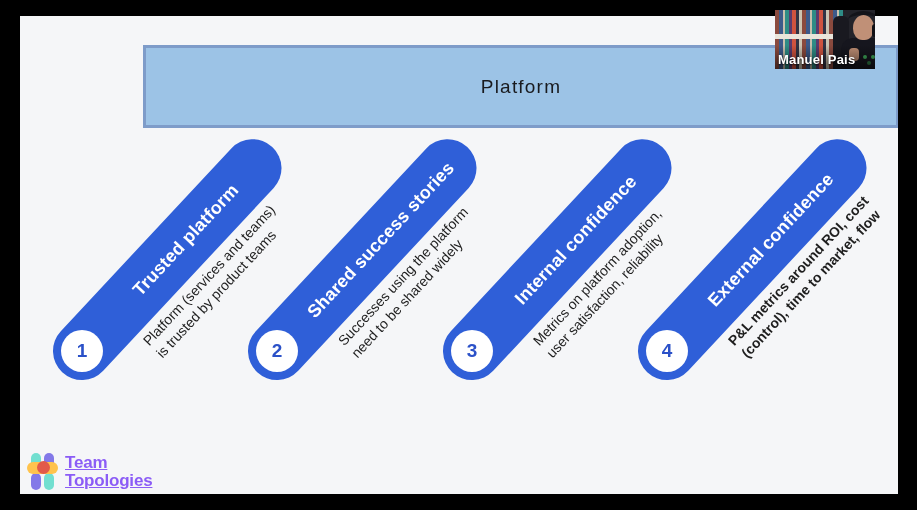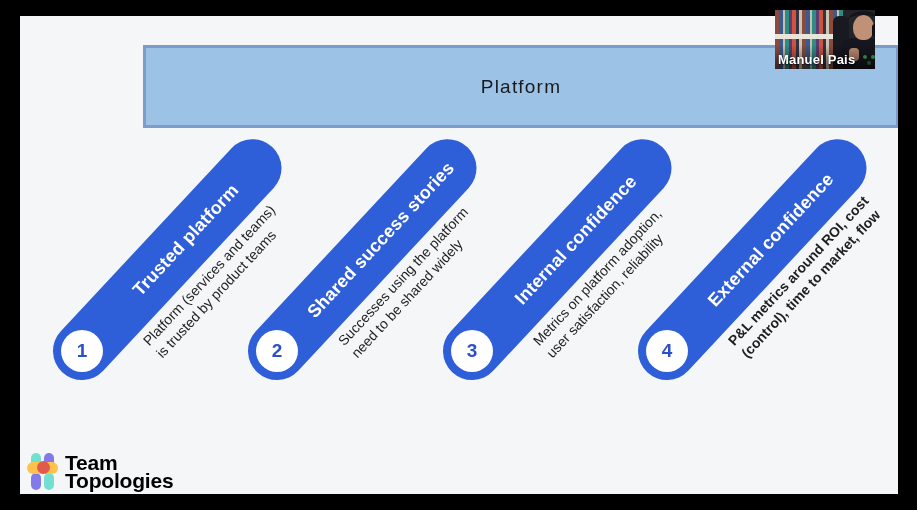--- a/index.html
+++ b/index.html
@@ -56,22 +56,22 @@
   .logo-mark{position:relative;width:31px;height:40px;flex:0 0 31px;}
   .logo-mark div{position:absolute;}
   .bar{width:10px;height:17px;border-radius:5px;}
   .bar.tl{left:4px;top:1px;background:#72dfd0;}
   .bar.tr{left:17px;top:1px;background:#8379e8;}
   .bar.bl{left:4px;top:21px;background:#8379e8;}
   .bar.br{left:17px;top:21px;background:#72dfd0;}
   .mid{left:0;top:10px;width:31px;height:12px;border-radius:6px;background:#ffc34d;}
   .dot{left:10px;top:9px;width:13px;height:13px;border-radius:50%;background:#e25a4a;}
   .logo-text{
-    margin-left:7px;font-weight:bold;font-size:21px;line-height:18px;
-    color:#000000;letter-spacing:-.2px;
+    margin-left:7px;font-weight:bold;font-size:17px;line-height:18px;
+    color:#8b5cf6;letter-spacing:-.2px;text-decoration:underline;
   }
   
   .webcam{
     position:absolute;left:775px;top:10px;width:100px;height:59px;
     background:#23232a;overflow:hidden;z-index:10;
   }
   .bookshelf{
     position:absolute;left:0;top:0;width:68%;height:100%;
     background:
       linear-gradient(#eae5da,#eae5da) 0 24px/100% 5px no-repeat,

